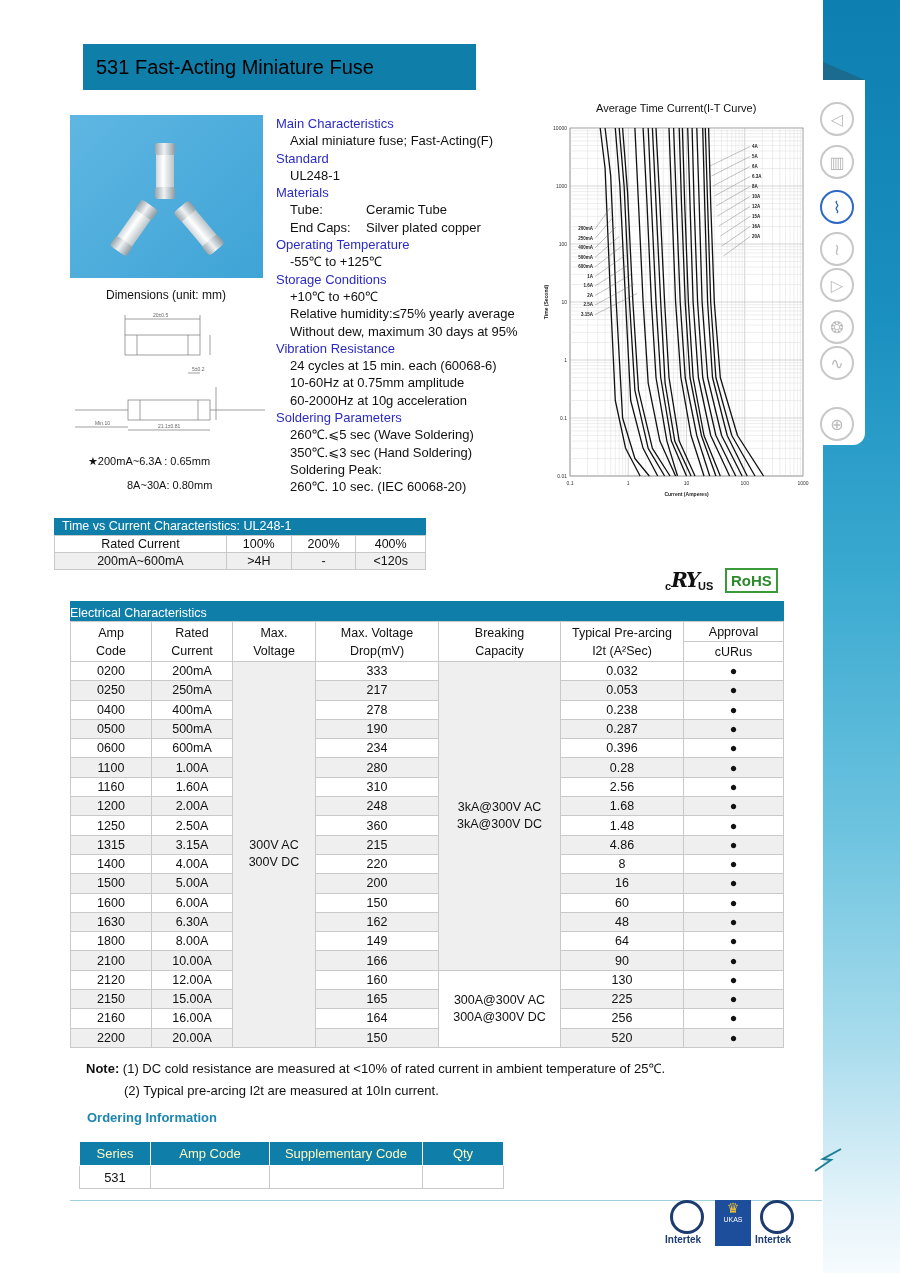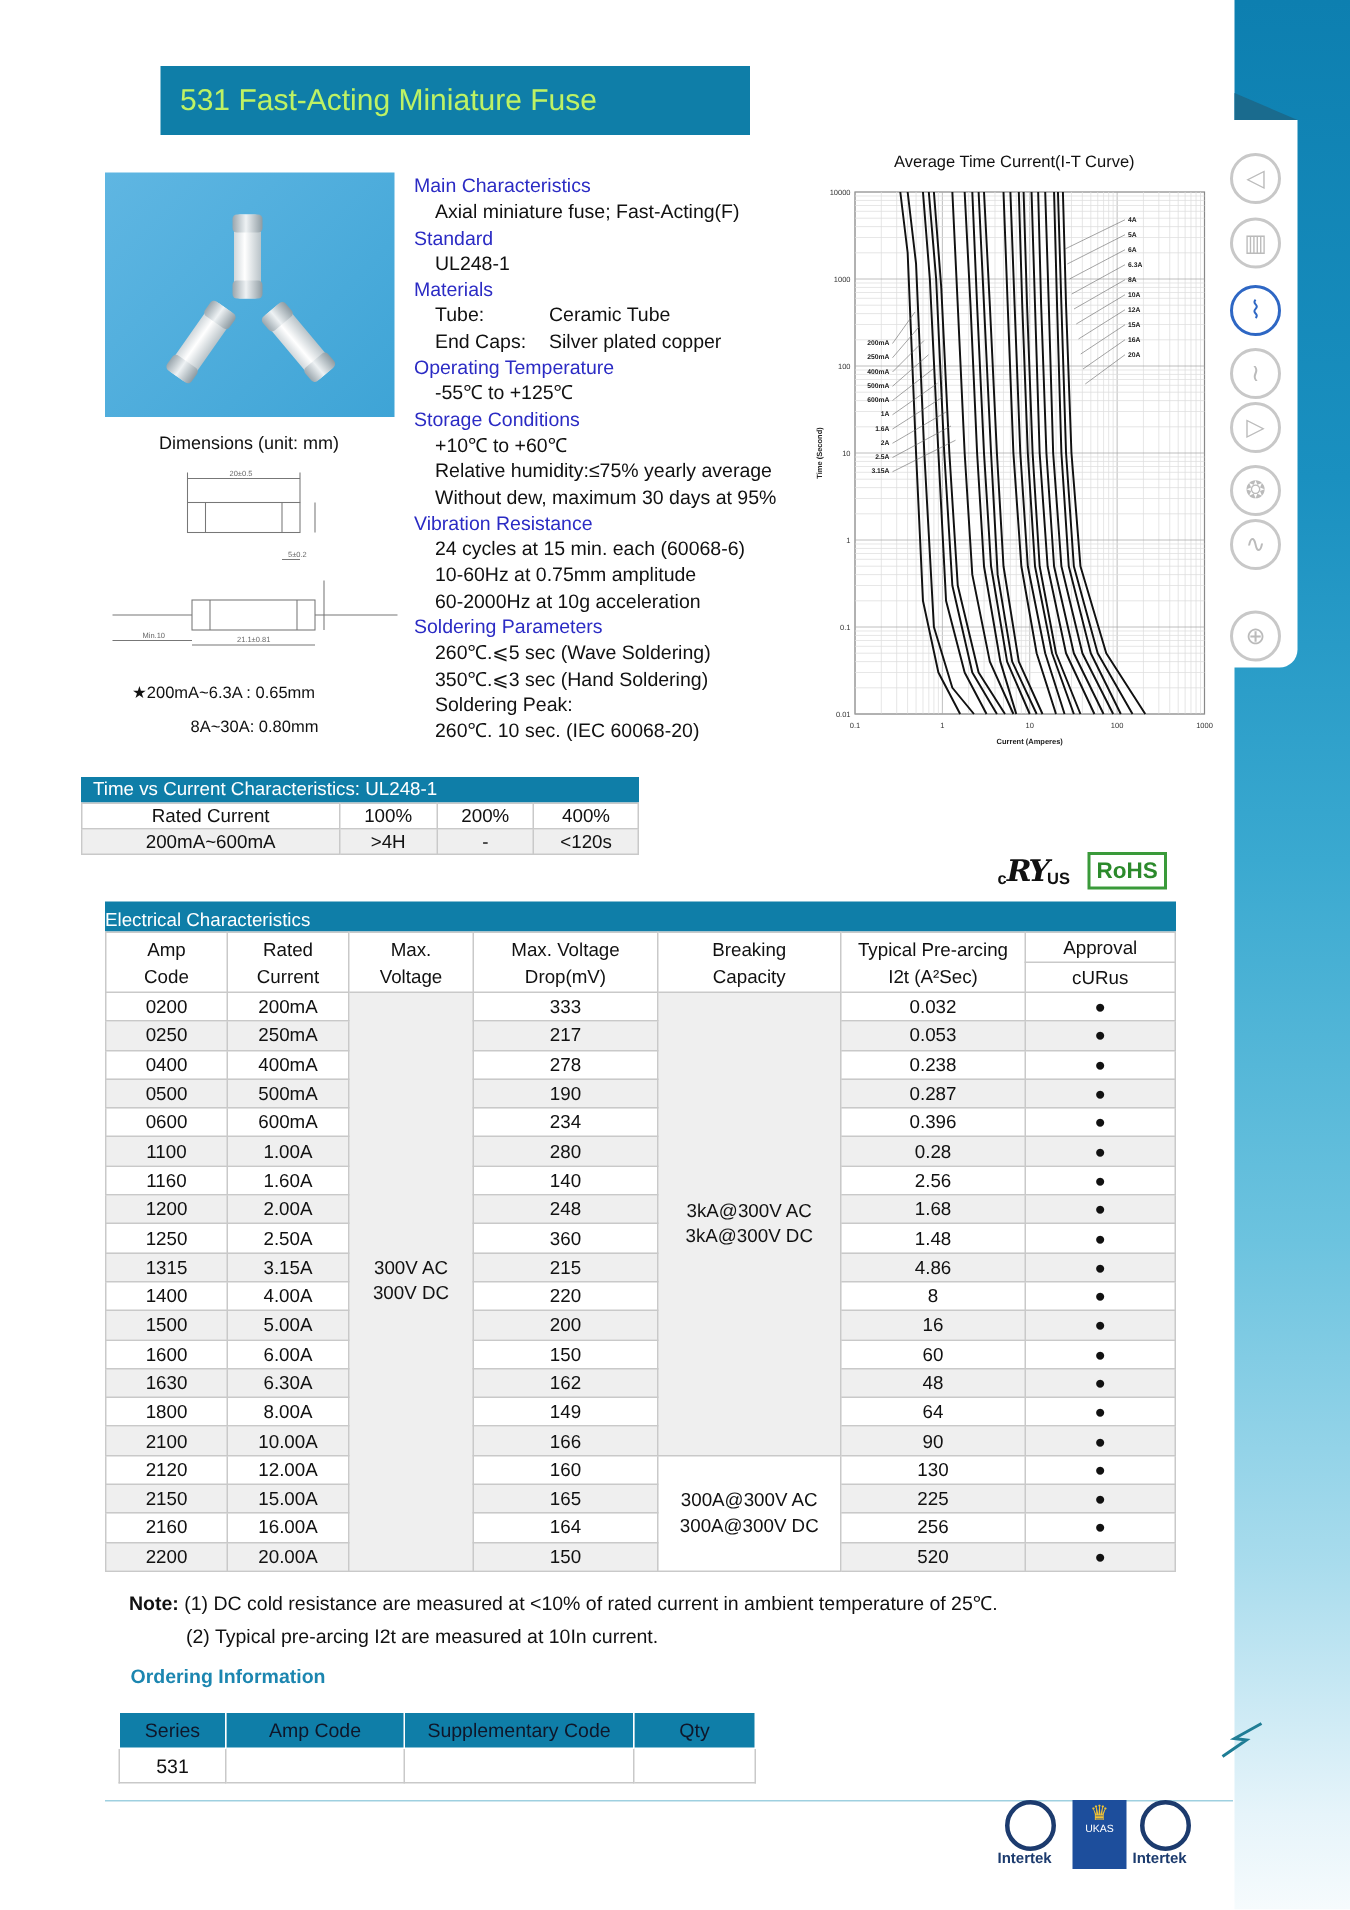--- a/index.html
+++ b/index.html
@@ -8,21 +8,21 @@
 
   
   #side-band { position:absolute; left:823px; top:0; width:77px; height:1273px;
     background:linear-gradient(to bottom,#0d7fb0 0%,#1a90c0 25%,#3aa9d0 45%,#6cc3df 65%,#a9dced 82%,#e6f4fa 95%,#f6fbfd 100%); }
   #side-tab { position:absolute; left:803px; top:80px; width:62px; height:365px; background:#fff; border-radius:0 0 12px 0; }
   #side-fold { position:absolute; left:823px; top:62px; width:0; height:0; border-left:42px solid #1a6b8e; border-top:18px solid transparent; }
   .side-icon { position:absolute; left:820px; width:34px; height:34px; border-radius:50%; border:2px solid #c8c8c8; box-sizing:border-box; display:flex; align-items:center; justify-content:center; color:#bbb; font-size:16px; }
   .side-icon.active { border-color:#2e67c4; color:#2e67c4; }
 
   
-  #title-bar { left:83px; top:44px; width:393px; height:46px; background:#0f7ea8; color:#bef264; font-size:20px; line-height:46px; padding-left:13px; box-sizing:border-box;margin-left:24px; }
+  #title-bar { left:83px; top:44px; width:393px; height:46px; background:#0f7ea8; color:#000000; font-size:20px; line-height:46px; padding-left:13px; box-sizing:border-box; }
 
   
   #photo { left:70px; top:115px; width:193px; height:163px; background:linear-gradient(135deg,#5fb6e2,#3ea4d6); overflow:hidden; }
   .fuse { position:absolute; width:18px; height:56px; background:linear-gradient(to right,#cfd6da,#fff 40%,#b9c3c8); border-radius:4px; }
   .fuse .cap { position:absolute; left:-1px; width:20px; height:12px; background:linear-gradient(to right,#9aa6ad,#eef2f4 45%,#8e9ba2); border-radius:3px; }
 
   
   #specs { left:276px; top:115px; width:260px; font-size:13px; line-height:17.3px; }
   .spec-h { color:#2b2bc4; }
   .spec-l { padding-left:14px; }
@@ -55,21 +55,21 @@
   #elec th { height:19px; line-height:18px; }
   #elec td { height:18.3px; line-height:18px; }
   #elec tr.alt td.z { background:#efefef; }
   .merge { background:#efefef; vertical-align:middle; line-height:17px !important;margin-top:32px; }
 
   
   #note1 { left:86px; top:1059px; font-size:13px; }
   #note2 { left:124px; top:1083px; font-size:13px; }
   #order-title { left:87px; top:1110px; font-size:13px; font-weight:bold; color:#1c86b0; }
   #order { position:absolute; left:79px; top:1141px; width:425px; font-size:13px; }
-  #order th { background:#0f7ea8; color:#0f172a; height:23px; border:1px solid #fff; }
+  #order th { background:#0f7ea8; color:#fef9c3; height:23px; border:1px solid #fff; }
   #order td { height:22px; }
 
   #footer-line { left:70px; top:1200px; width:752px; height:1px; background:#9fd0e0; }
   .cert { position:absolute; top:1200px; font-size:10px; font-weight:bold; color:#1c3b6e; }
   .globe { width:34px; height:34px; border-radius:50%; border:3px solid #1c3b6e; box-sizing:border-box; margin:0 auto; background:
      radial-gradient(circle,#fff 0 35%,transparent 36%); position:relative; }
   #ukas { position:absolute; left:715px; top:1200px; width:36px; height:46px; background:#1d4e9c; color:#fff; font-size:7px; text-align:center; }
 </style>
 </head>
 <body>
@@ -420,21 +420,21 @@
       <tr class="alt">
         <td class="z">1100</td>
         <td class="z">1.00A</td>
         <td class="z">280</td>
         <td class="z">0.28</td>
         <td class="z">●</td>
       </tr>
       <tr>
         <td class="z">1160</td>
         <td class="z">1.60A</td>
-        <td class="z">140</td>
+        <td class="z">310</td>
         <td class="z">2.56</td>
         <td class="z">●</td>
       </tr>
       <tr class="alt">
         <td class="z">1200</td>
         <td class="z">2.00A</td>
         <td class="z">248</td>
         <td class="z">1.68</td>
         <td class="z">●</td>
       </tr>

